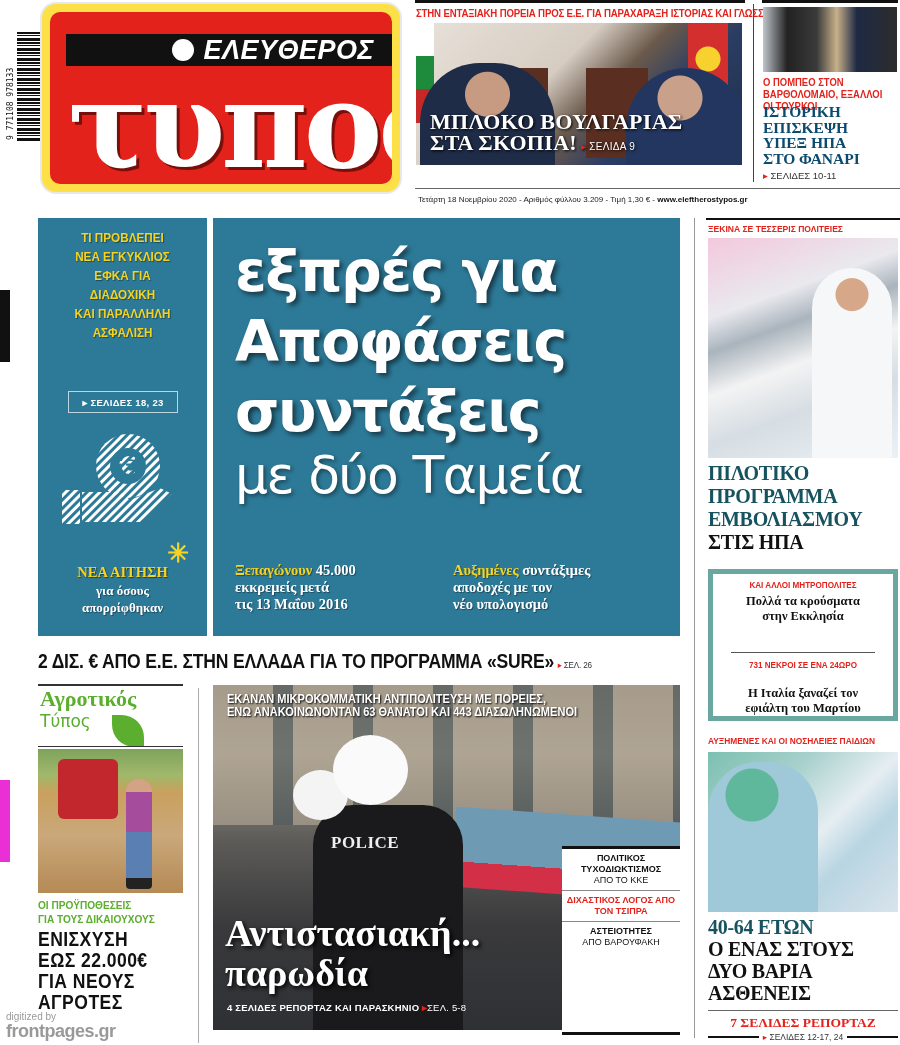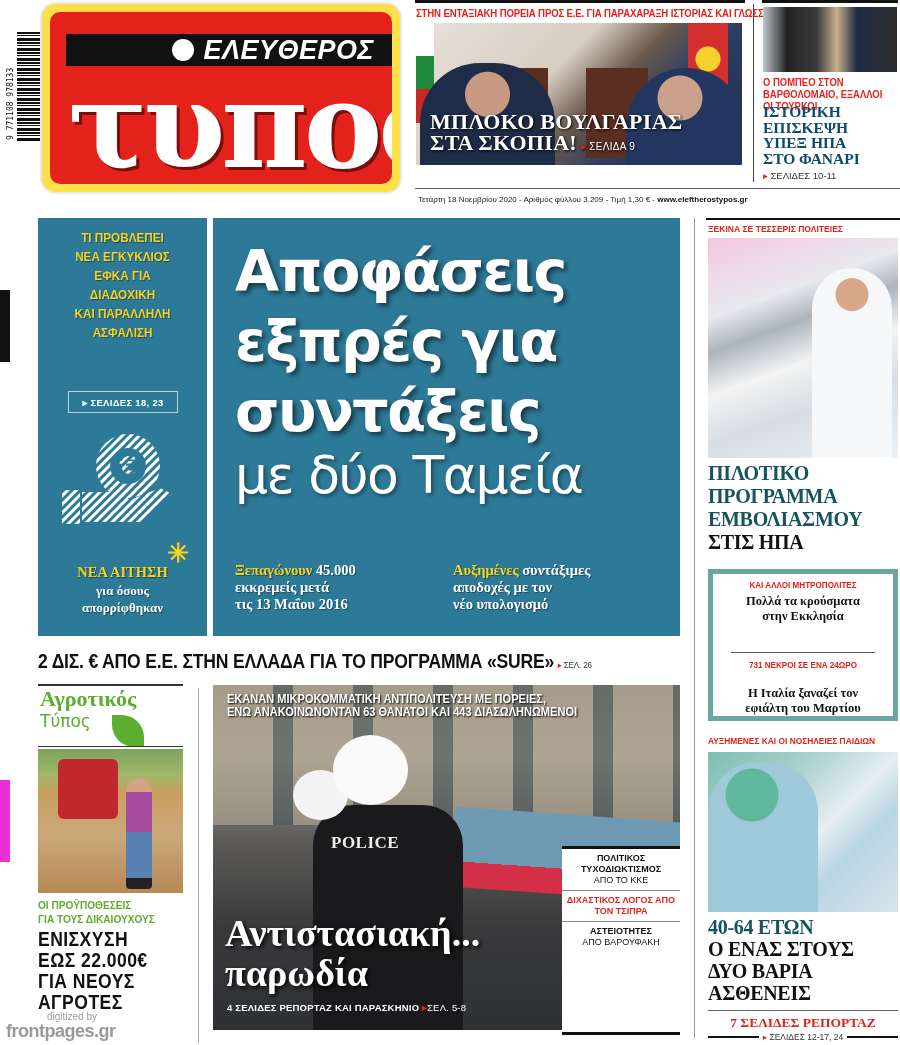--- a/index.html
+++ b/index.html
@@ -94,21 +94,21 @@
   .agro-brand { left: 40px; top: 687px; color: #5cae2e; font-family: "Liberation Serif", serif; font-weight: bold; font-size: 22px; line-height: 24px; }
   .agro-brand2 { left: 40px; top: 711px; color: #5cae2e; font-family: "DejaVu Sans", sans-serif; font-size: 17px; line-height: 20px; }
   .leaf-icon { left: 112px; top: 715px; width: 32px; height: 32px; background: #5cae2e; border-radius: 0 70% 0 70%; }
   .agro-rule { left: 38px; top: 746px; width: 145px; height: 1px; background: #333; }
   .agro-photo { left: 38px; top: 749px; width: 145px; height: 144px; background: linear-gradient(180deg, #7fa35c 0%, #a0b86b 18%, #c9a05e 30%, #caa87a 60%, #b58a55 100%); overflow: hidden; }
   .tractor { position: absolute; left: 20px; top: 10px; width: 60px; height: 60px; background: #c1272d; border-radius: 6px; }
   .farmer { position: absolute; left: 88px; top: 30px; width: 26px; height: 110px; border-radius: 13px 13px 4px 4px; background: linear-gradient(180deg, #d4a285 0 12%, #a64c9c 12% 48%, #5a7fb3 48% 90%, #222 90%); }
   .agro-kicker { left: 38px; top: 898px; color: #5cae2e; font-weight: bold; font-size: 11.5px; line-height: 14px; transform: scaleX(0.88); transform-origin: left; white-space: nowrap; }
   .agro-headline { left: 38px; top: 929px; color: #111; font-weight: bold; font-size: 19.5px; line-height: 21px; transform: scaleX(0.9); transform-origin: left; white-space: nowrap; letter-spacing: 0.5px; }
   .watermark { left: 6px; top: 1010px; color: #888; font-weight: bold; line-height: 14px; opacity: 0.85; }
-  .watermark .small { font-size: 10px; font-weight: normal; display: block; margin-left: 41px; }
+  .watermark .small { font-size: 10px; font-weight: normal; display: block; }
   .watermark .big { font-size: 18px; display: block; letter-spacing: -0.5px; }
 
   
   .protest-photo { left: 213px; top: 685px; width: 467px; height: 345px; background: linear-gradient(180deg, #8b8377 0%, #a1998c 20%, #5c5b58 45%, #3a3a3c 70%, #2e3034 100%); overflow: hidden; }
   .building { position: absolute; left: 0; top: 0; width: 100%; height: 140px; background: repeating-linear-gradient(90deg, #b8ac98 0 60px, #4e5a5c 60px 80px); opacity: 0.6; }
   .helmet1 { position: absolute; left: 80px; top: 85px; width: 55px; height: 50px; border-radius: 50%; background: #f4f4f4; }
   .helmet2 { position: absolute; left: 120px; top: 50px; width: 75px; height: 70px; border-radius: 50%; background: #fafafa; }
   .officer { position: absolute; left: 100px; top: 120px; width: 150px; height: 225px; border-radius: 40px 40px 0 0; background: #1a1a1c; }
   .police-label { position: absolute; left: 18px; top: 28px; color: #eee; font-family: "Liberation Serif", serif; font-weight: bold; font-size: 17px; letter-spacing: 0.5px; }
   .banner { position: absolute; left: 240px; top: 130px; width: 240px; height: 80px; background: linear-gradient(180deg, #6e9ab4 0 68%, #d32f47 68%); transform: rotate(4deg); }
@@ -205,22 +205,22 @@
   <div class="star-icon">✳</div>
   <div class="side-new">ΝΕΑ ΑΙΤΗΣΗ</div>
   <div class="side-new-sub">
     <div>για όσους</div>
     <div>απορρίφθηκαν</div>
   </div>
 </div>
 
 <div class="abs blue-main">
   <div class="main-h1">
+    <div>εξπρές για</div>
     <div>Αποφάσεις</div>
-    <div>εξπρές για</div>
     <div>συντάξεις</div>
   </div>
   <div class="main-h2">με δύο Ταμεία</div>
   <div class="main-deck" style="left:22px;">
     <div><span class="hl">Ξεπαγώνουν</span><span> 45.000</span></div>
     <div>εκκρεμείς μετά</div>
     <div>τις 13 Μαΐου 2016</div>
   </div>
   <div class="main-deck" style="left:240px;">
     <div><span class="hl">Αυξημένες</span><span> συντάξιμες</span></div>

